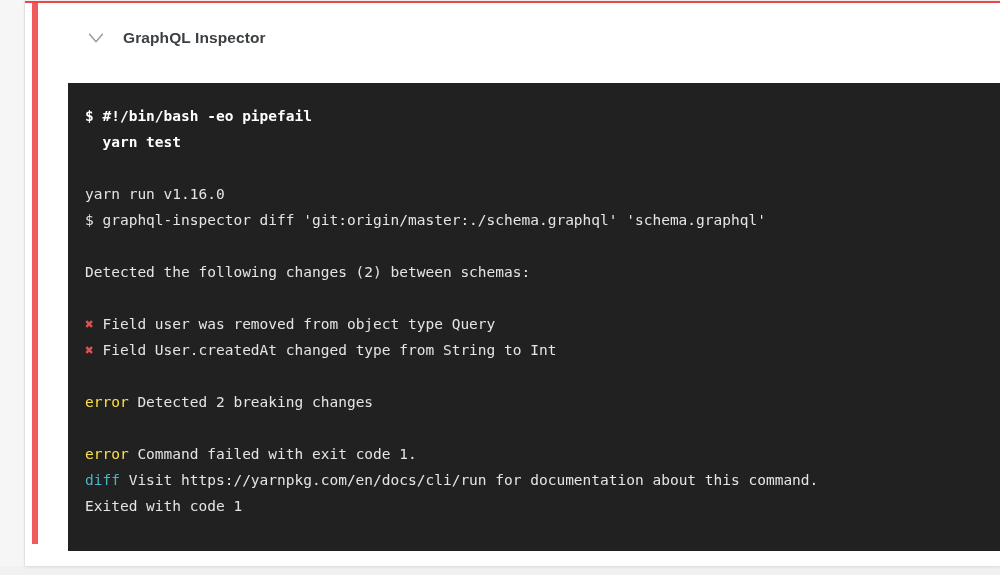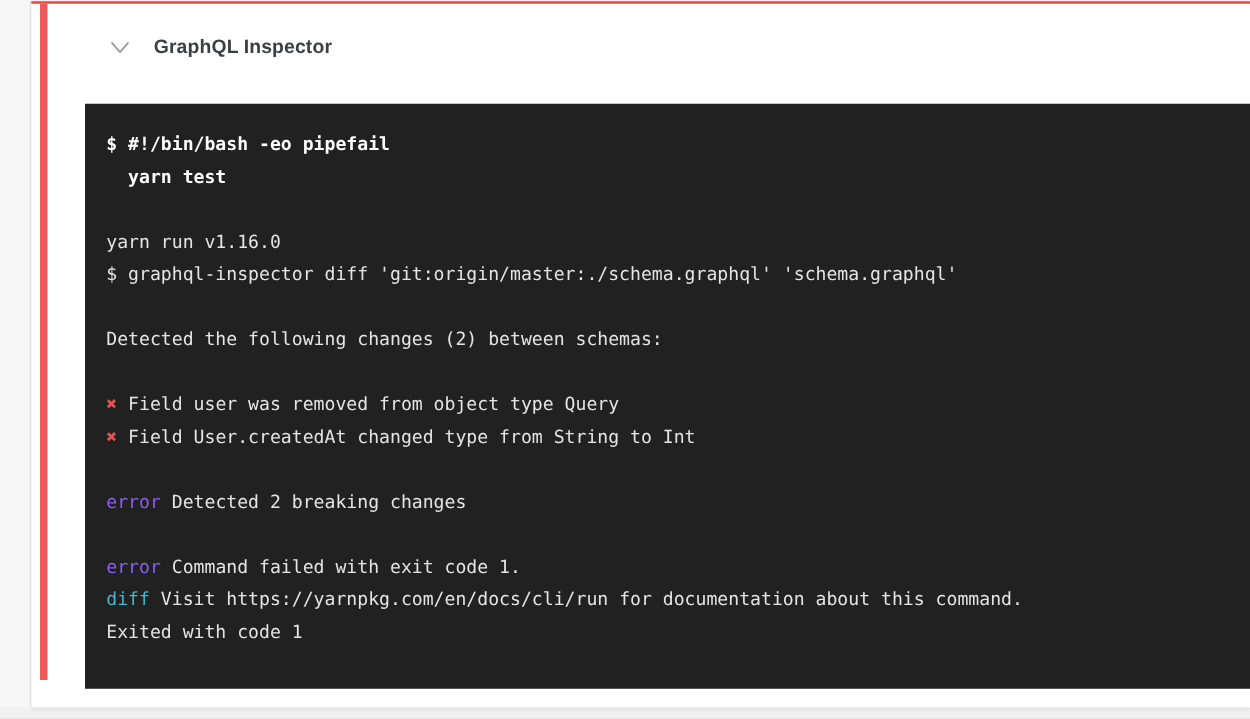--- a/index.html
+++ b/index.html
@@ -107,21 +107,21 @@
     color: #e4e4e4;
   }
 
   .log-line {
     white-space: pre;
     min-height: 26px;
   }
   .log-line.blank { height: 26px; }
   .log-line.bold { font-weight: bold; color: #ffffff; }
 
-  .tok-red   { color: #8b5cf6; }
+  .tok-red   { color: #fde047; }
   .tok-cyan  { color: #46b5c9; }
   .tok-cross {
     color: #e05252;
     font-weight: bold;
   }
 </style>
 </head>
 <body>
 
 <div class="page">

